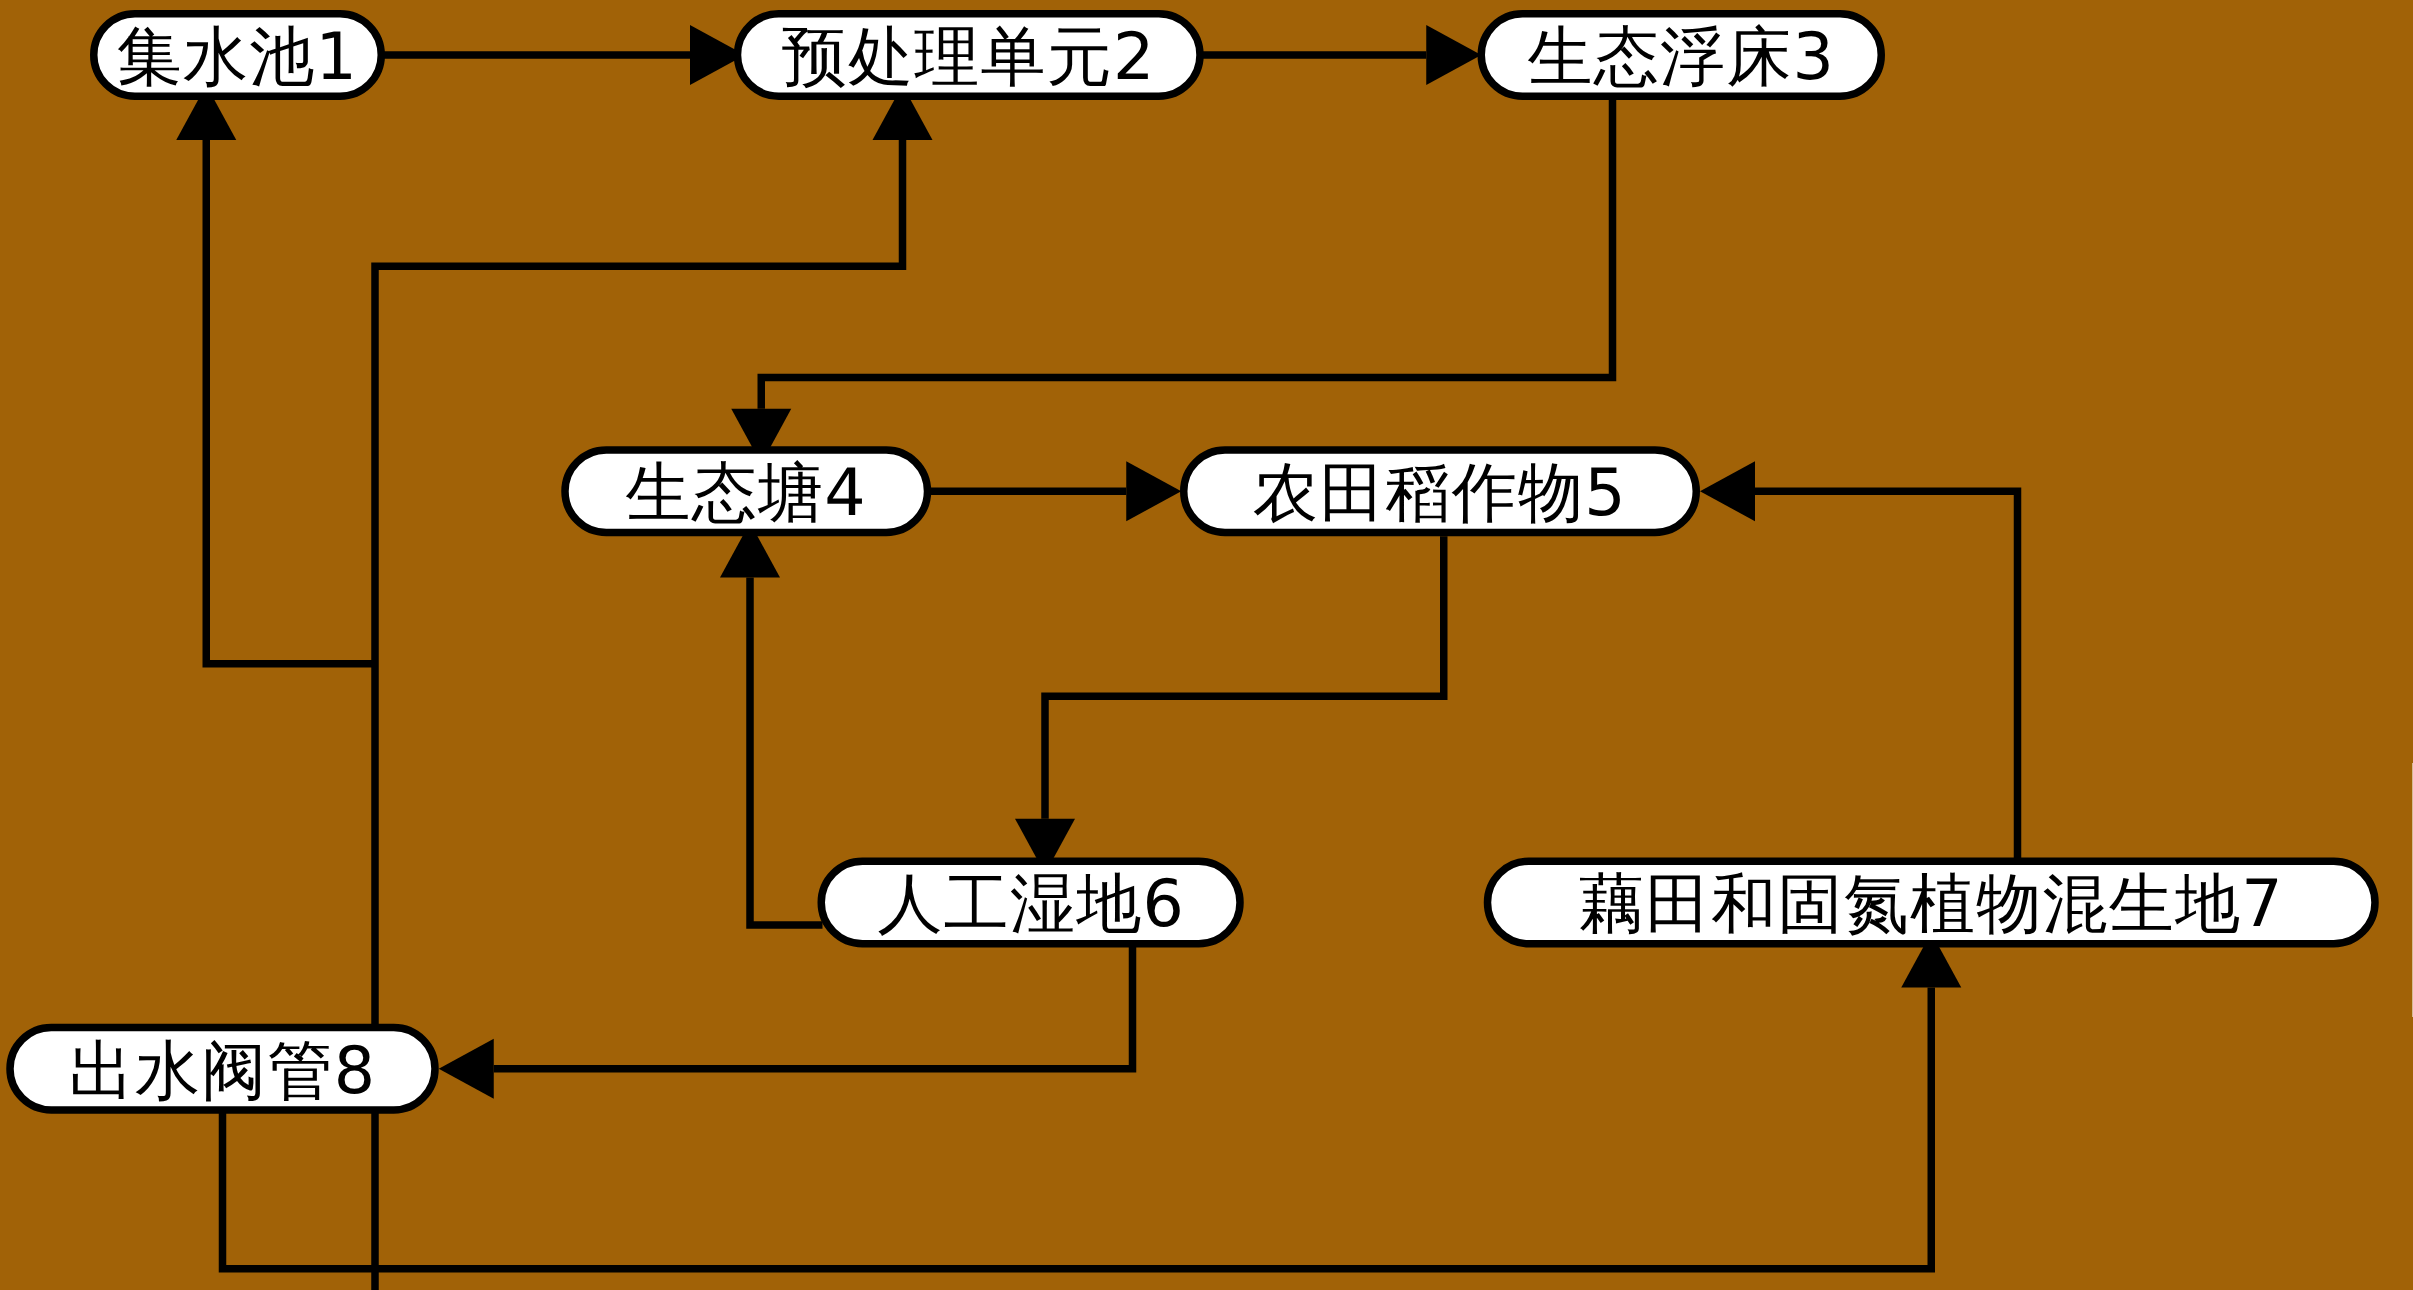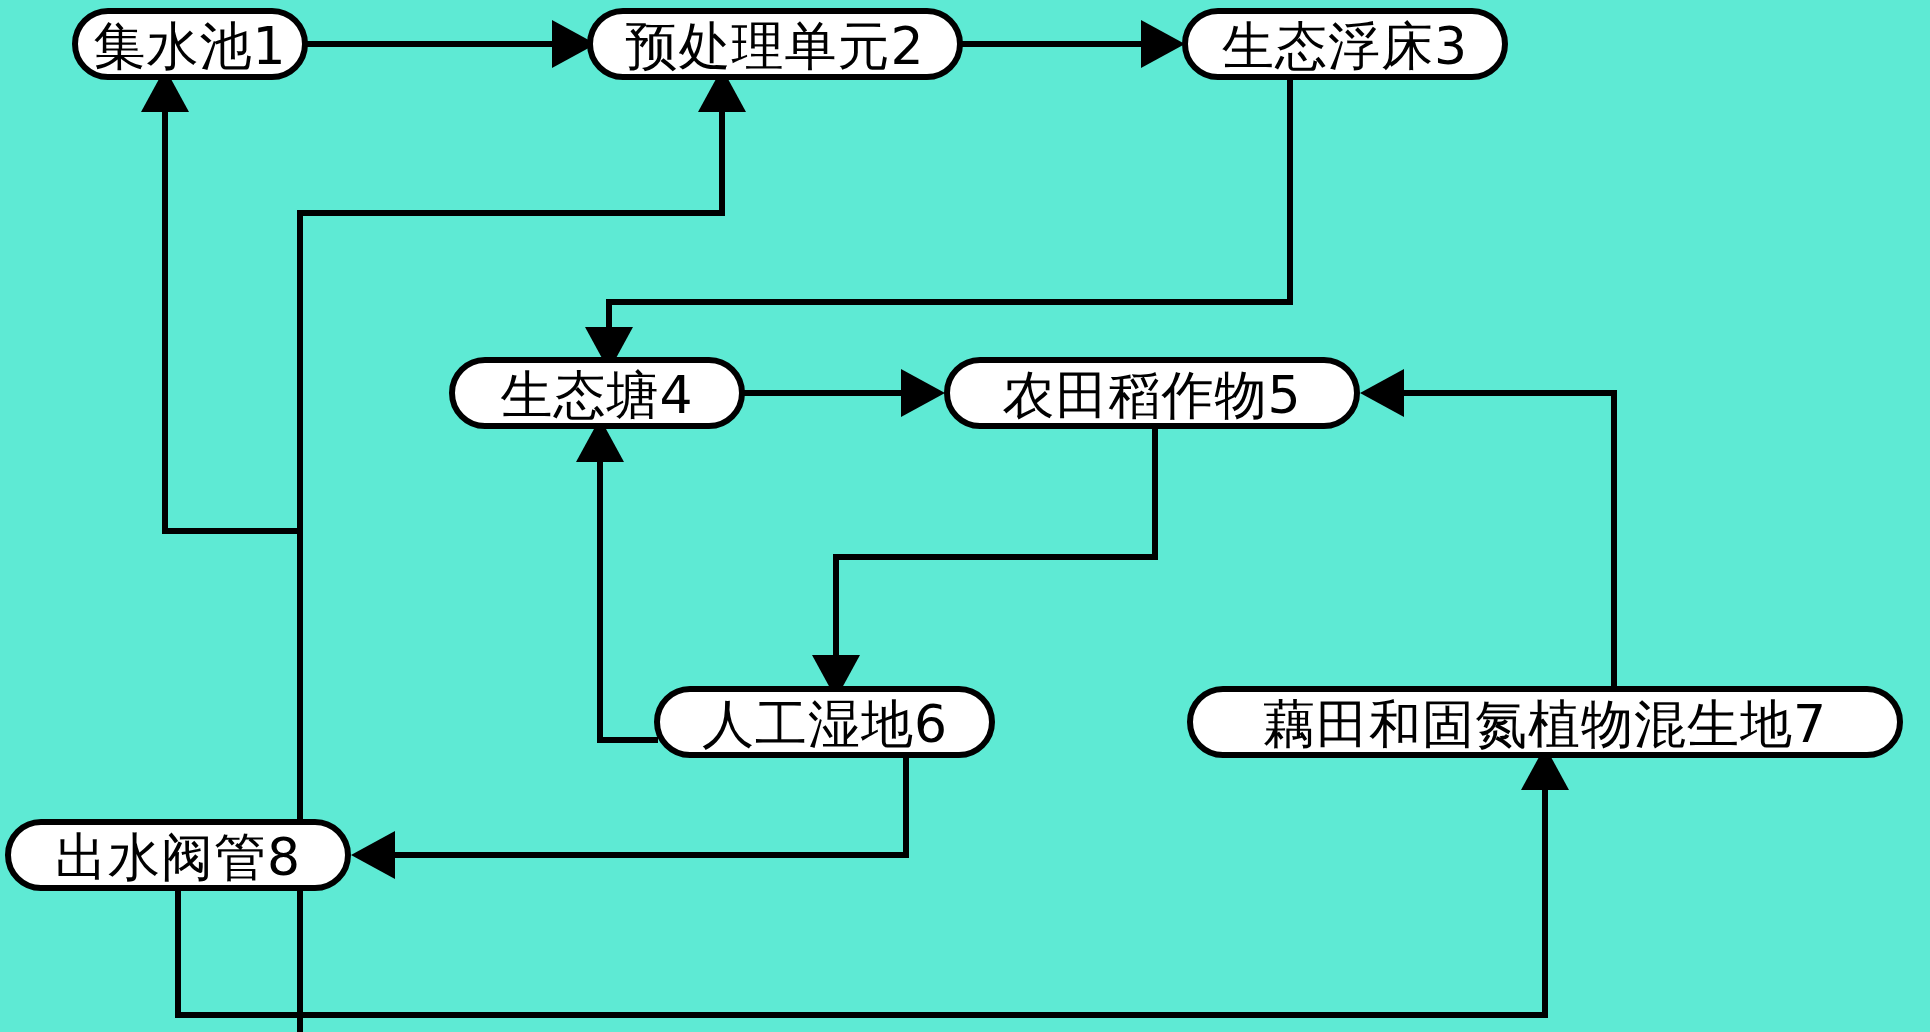--- a/index.html
+++ b/index.html
@@ -4,21 +4,21 @@
 <style>
   html, body {
     margin: 0;
     padding: 0;
     background: #ffffff;
   }
   #diagram-root {
     position: relative;
     width: 1930px;
     height: 1032px;
-    background: #5eead4;
+    background: #a16207;
     font-family: "DejaVu Sans", "Liberation Sans", sans-serif;
     overflow: hidden;
   }
   svg#flow-svg {
     position: absolute;
     left: 0;
     top: 0;
     width: 1930px;
     height: 1032px;
   }

